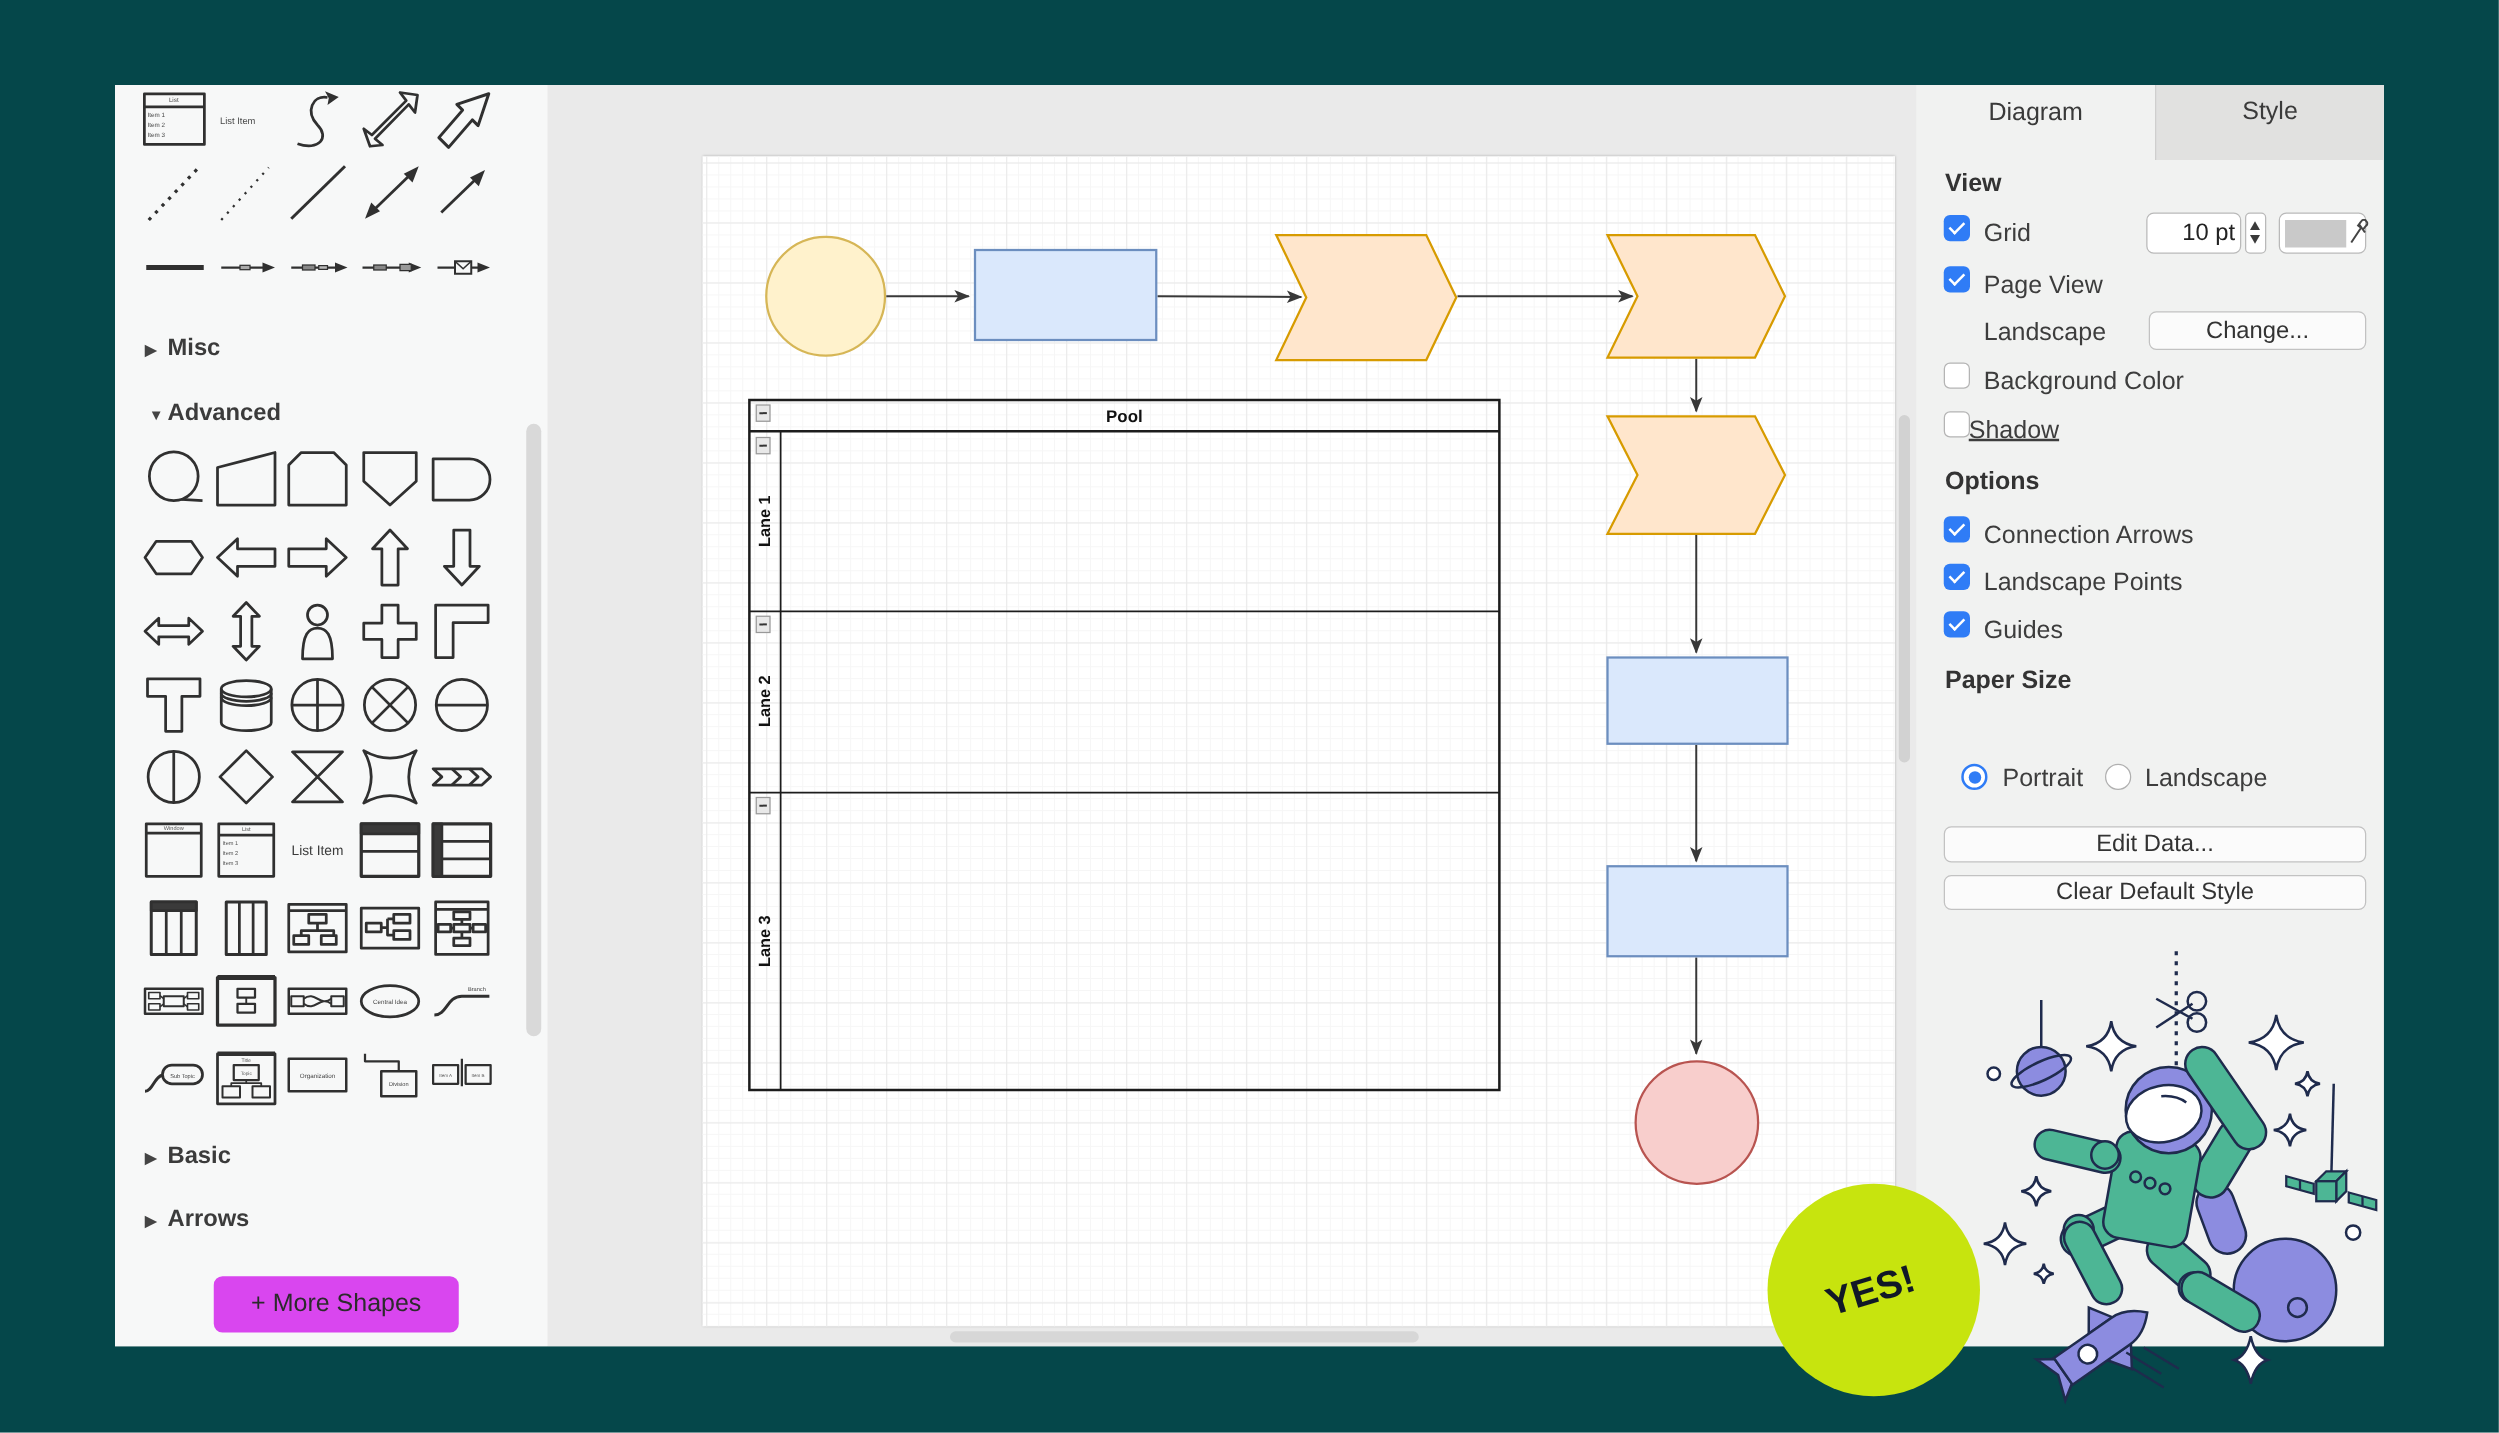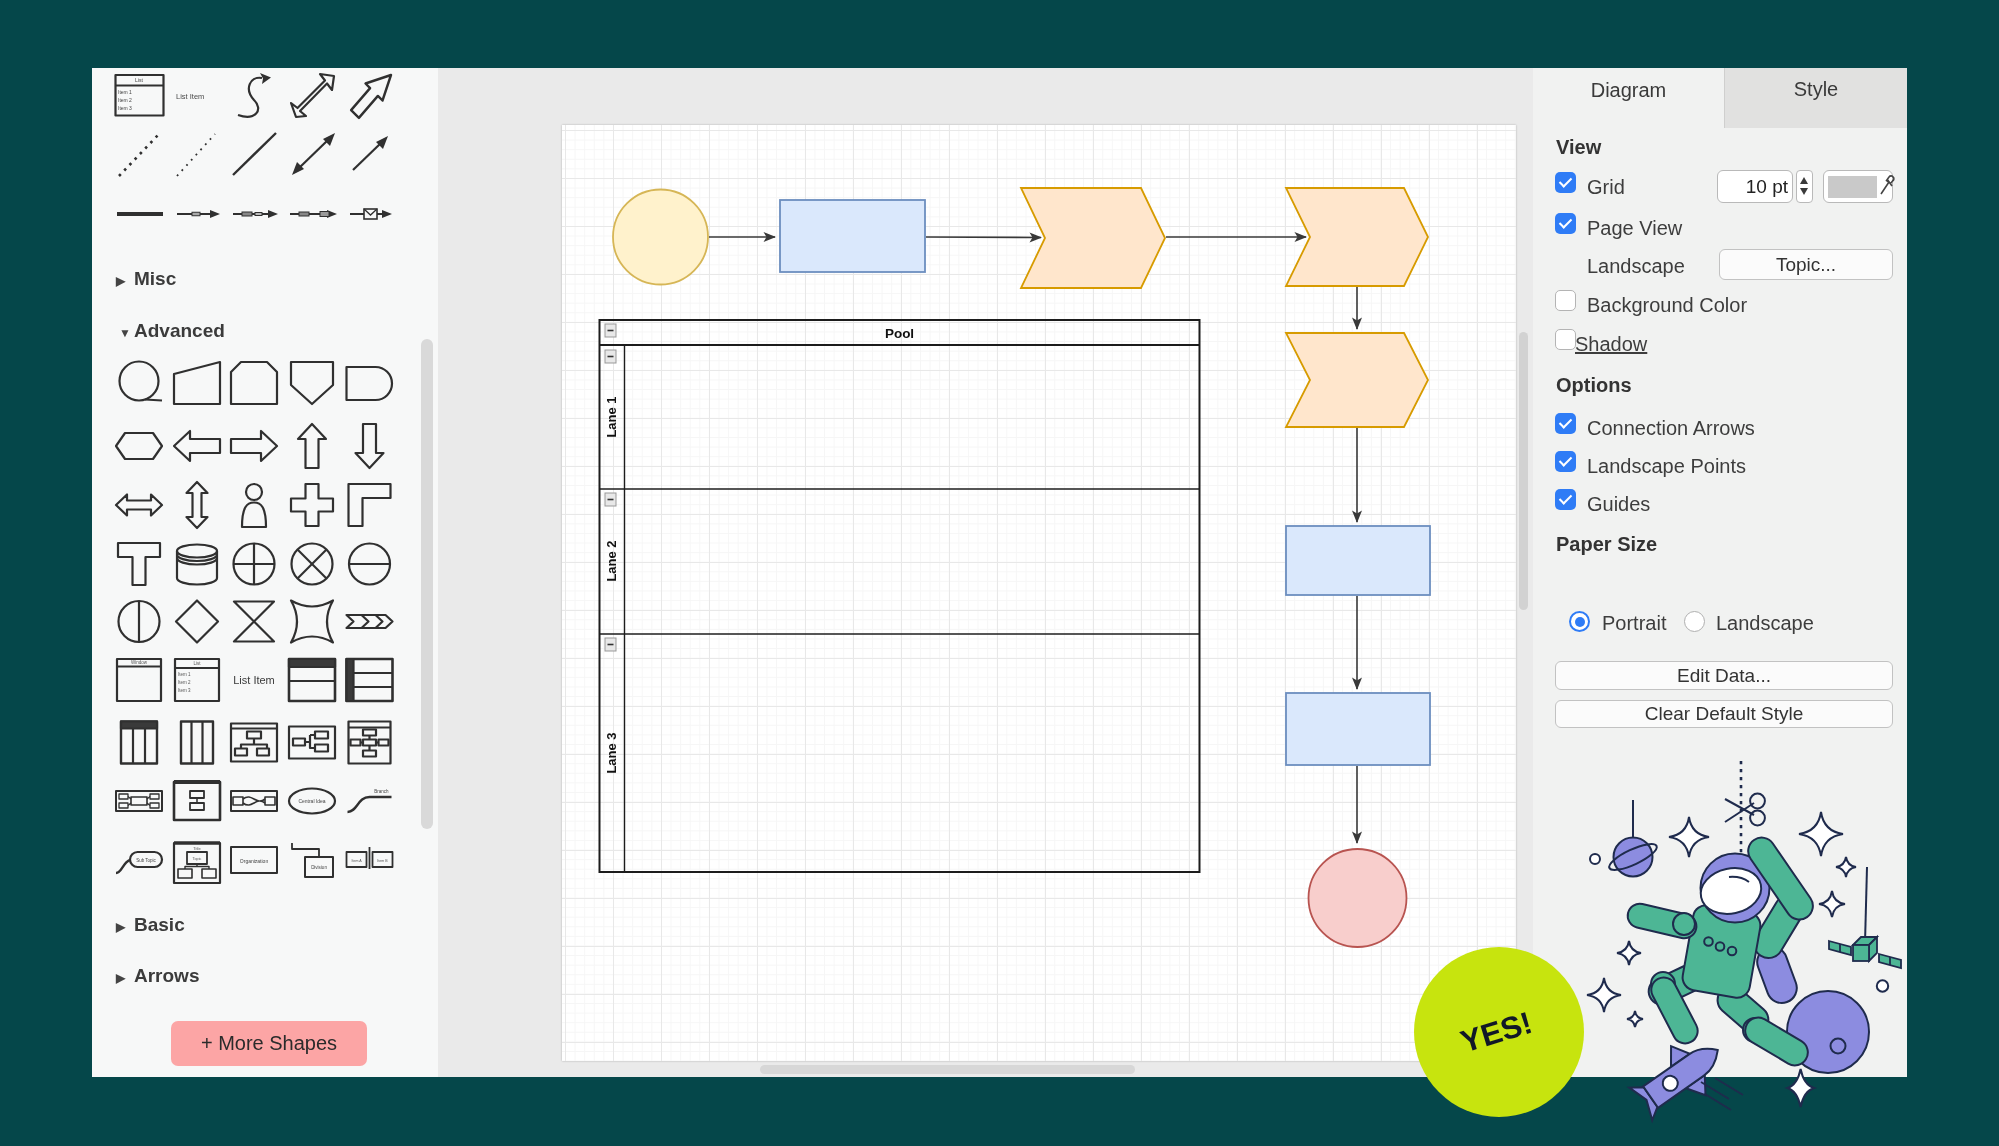--- a/index.html
+++ b/index.html
@@ -3,21 +3,21 @@
 <meta charset="utf-8">
 <style>
 * { margin:0; padding:0; box-sizing:border-box; }
 html,body { width:1999px; height:1146px; overflow:hidden; }
 body { background:#05474a; font-family:"Liberation Sans", sans-serif; position:relative; }
 #win { position:absolute; left:92px; top:68px; width:1815px; height:1009px; background:#eaeaea; }
 
 #sidebar { position:absolute; left:0; top:0; width:346px; height:1009px; background:#f7f8f8; }
 .hdr { position:absolute; font-size:19px; font-weight:bold; color:#3b3b3b; }
 .hdr .tri { display:inline-block; font-size:12px; color:#444; width:18px; }
-#morebtn { position:absolute; left:79px; top:953px; width:196px; height:45px; background:#fca5a5; border-radius:7px; font-size:20px; color:#2b2b2b; text-align:center; line-height:45px; }
+#morebtn { position:absolute; left:79px; top:953px; width:196px; height:45px; background:#d946ef; border-radius:7px; font-size:20px; color:#2b2b2b; text-align:center; line-height:45px; }
 #sbscroll { position:absolute; left:329px; top:271px; width:12px; height:490px; background:#d9d9d9; border-radius:6px; }
 
 #canvas { position:absolute; left:346px; top:0; width:1095px; height:1009px; background:#eaeaea; }
 #page { position:absolute; left:124px; top:57px; width:954px; height:936px; background:#ffffff;
   background-image:
     linear-gradient(to right, #e8e8e8 1px, transparent 1px),
     linear-gradient(to bottom, #e8e8e8 1px, transparent 1px),
     linear-gradient(to right, #f6f6f6 1px, transparent 1px),
     linear-gradient(to bottom, #f6f6f6 1px, transparent 1px);
   background-size: 48px 48px, 48px 48px, 9.6px 9.6px, 9.6px 9.6px;
@@ -373,21 +373,21 @@
     <div style="position:absolute; left:267px; top:109px; width:0; height:0; border-left:4.5px solid transparent; border-right:4.5px solid transparent; border-bottom:7px solid #3a3a3a;"></div>
     <div style="position:absolute; left:267px; top:120px; width:0; height:0; border-left:4.5px solid transparent; border-right:4.5px solid transparent; border-top:7px solid #3a3a3a;"></div>
     <div style="position:absolute; left:290px; top:102px; width:70px; height:33px; background:#fff; border:1px solid #b9b9b9; border-radius:6px;"></div>
     <div style="position:absolute; left:295px; top:108px; width:49px; height:22px; background:#c9c9c9;"></div>
     <svg style="position:absolute; left:344px; top:107px;" width="18" height="24" viewBox="0 0 18 24">
         <path d="M4 19 L12 7 M10 4 L15 11 M12 2 C13 0.5 15.5 0.5 16 2 C17.5 3 17 5 15.5 6 L13.5 8.5 L9.5 5.5 Z" stroke="#444" stroke-width="1.6" fill="none"></path>
       </svg>
     <div class="cb on" style="left:22px; top:145px;"></div>
     <div class="row" style="left:54px; top:149px;">Page View</div>
     <div class="row" style="left:54px; top:187px;">Landscape</div>
-    <div class="btn" style="left:186px; top:181px; width:174px; height:31px; line-height:29px;">Topic...</div>
+    <div class="btn" style="left:186px; top:181px; width:174px; height:31px; line-height:29px;">Change...</div>
     <div class="cb off" style="left:22px; top:222px;"></div>
     <div class="row" style="left:54px; top:226px;">Background Color</div>
     <div class="cb off" style="left:22px; top:261px;"></div>
     <div class="row" style="left:42px; top:265px;text-decoration:underline;">Shadow</div>
     <div class="ph" style="left:23px; top:306px;text-align:right;">Options</div>
     <div class="cb on" style="left:22px; top:345px;"></div>
     <div class="row" style="left:54px; top:349px;">Connection Arrows</div>
     <div class="cb on" style="left:22px; top:383px;"></div>
     <div class="row" style="left:54px; top:387px;">Landscape Points</div>
     <div class="cb on" style="left:22px; top:421px;"></div>

